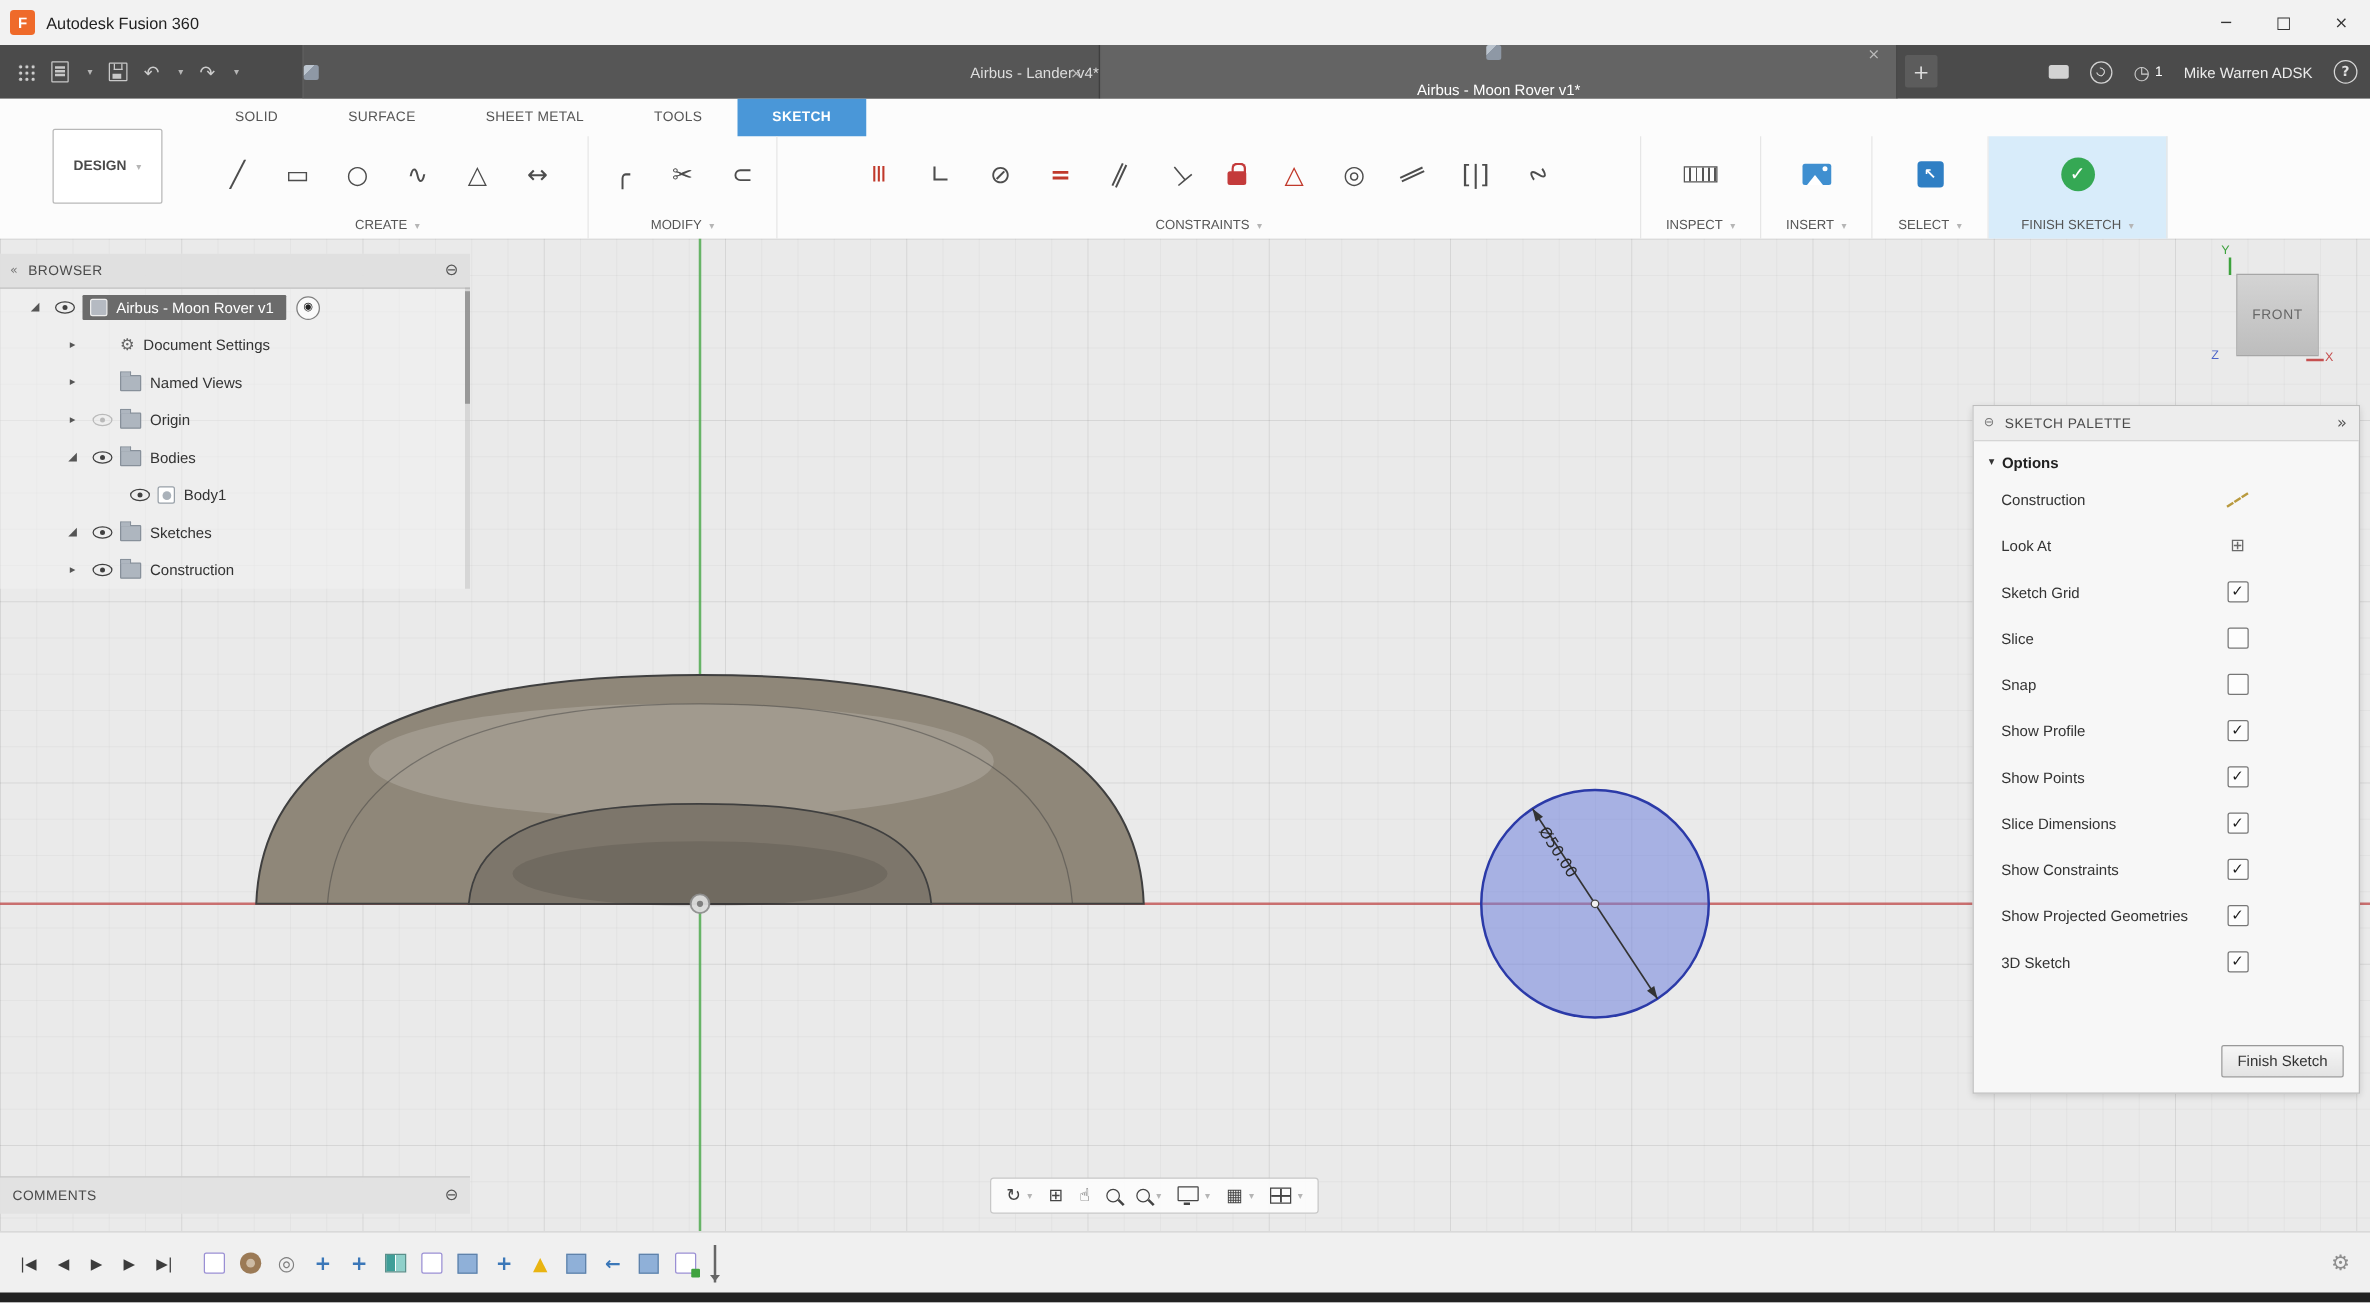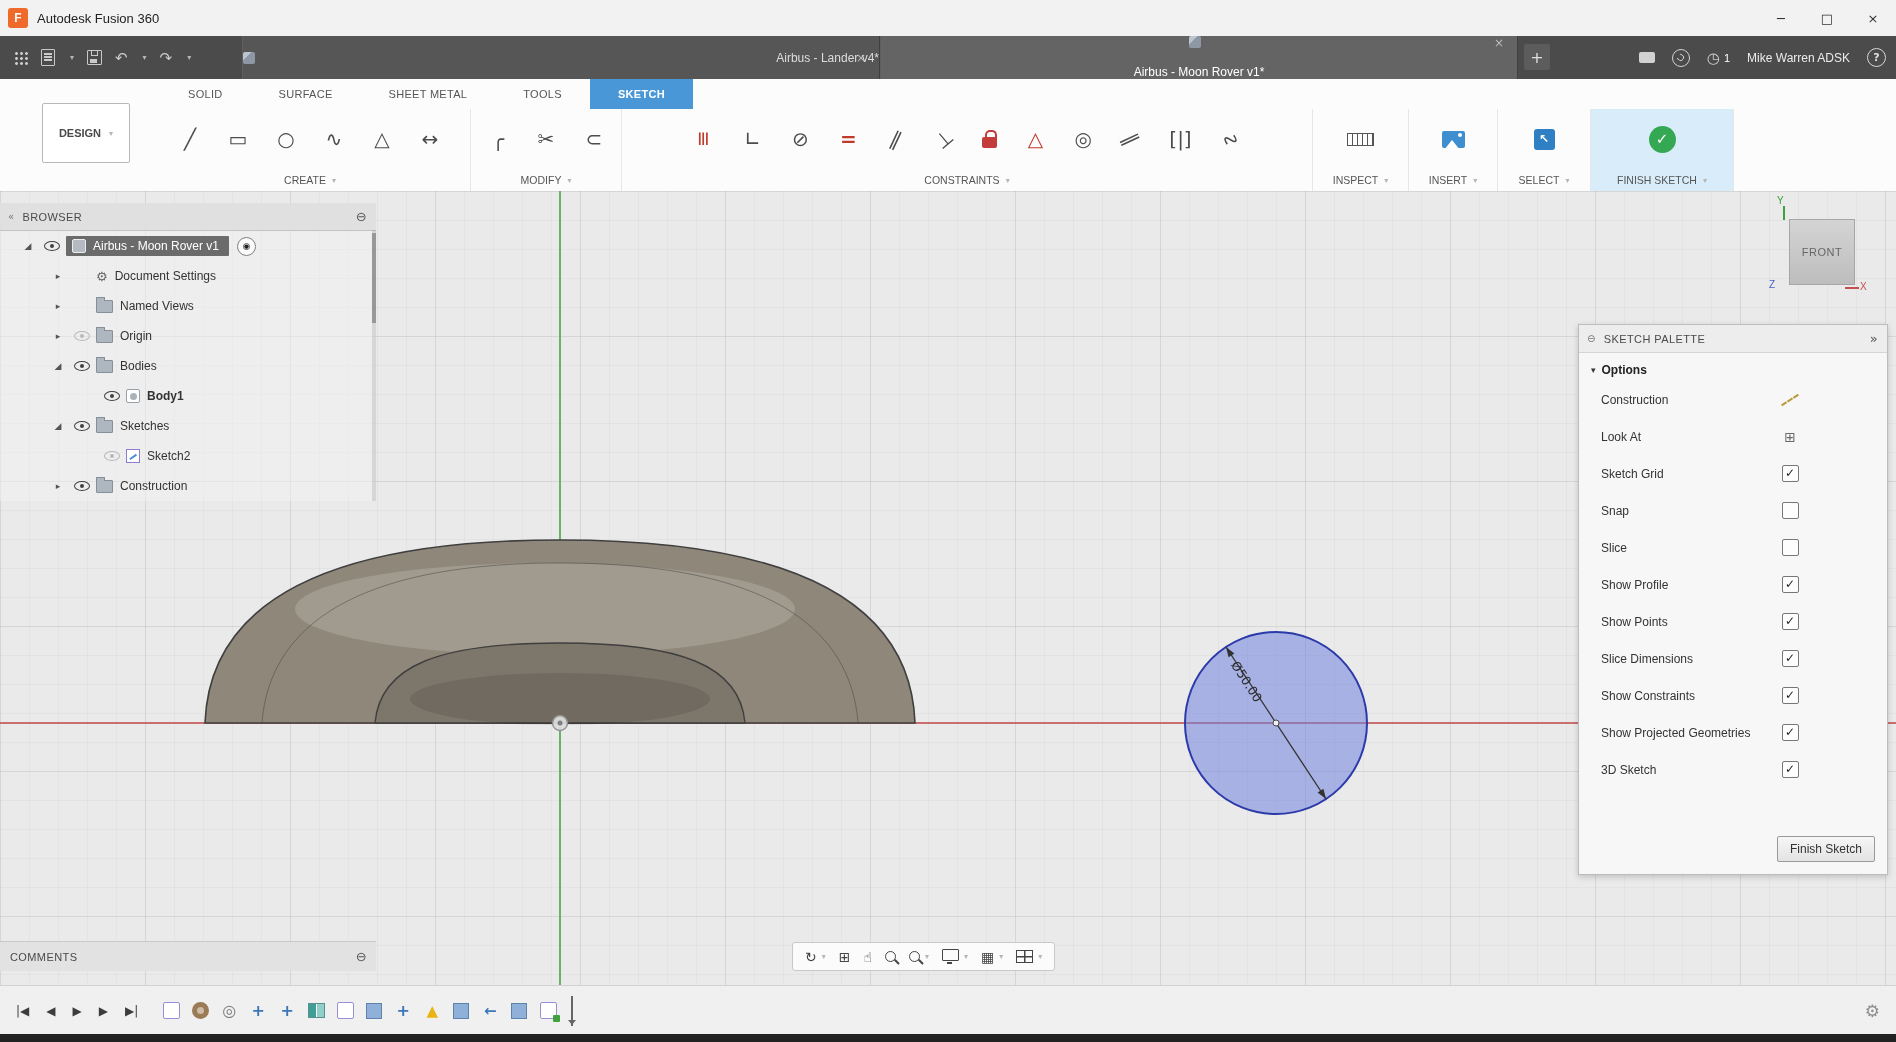--- a/index.html
+++ b/index.html
@@ -385,43 +385,35 @@
           <span class="blabel">Origin</span>
         </div>
         <div class="brow" style="padding-left: 48px;">
           <span class="arrow g">◢</span>
           <span class="eyeslot">
             <span class="eye"></span>
           </span>
           <span class="mi-folder"></span>
           <span class="blabel">Bodies</span>
         </div>
-        <div class="brow" style="padding-left: 78px; font-weight: bold;">
+        <div class="brow" style="padding-left: 78px;">
           <span class="arrow g"></span>
           <span class="eyeslot">
             <span class="eye"></span>
           </span>
           <span class="mi-body"></span>
           <span class="blabel">Body1</span>
         </div>
         <div class="brow" style="padding-left: 48px;">
           <span class="arrow g">◢</span>
           <span class="eyeslot">
             <span class="eye"></span>
           </span>
           <span class="mi-folder"></span>
           <span class="blabel">Sketches</span>
-        </div>
-        <div class="brow" style="padding-left: 78px;">
-          <span class="arrow g"></span>
-          <span class="eyeslot">
-            <span class="eye off"></span>
-          </span>
-          <span class="mi-sketch"></span>
-          <span class="blabel">Sketch2</span>
         </div>
         <div class="brow" style="padding-left: 48px;">
           <span class="arrow g">▸</span>
           <span class="eyeslot">
             <span class="eye"></span>
           </span>
           <span class="mi-folder"></span>
           <span class="blabel">Construction</span>
         </div>
       </div>
@@ -452,27 +444,27 @@
             <span class="g icon-lookat">⊞</span>
           </span>
         </div>
         <div class="prow">
           <span class="plabel">Sketch Grid</span>
           <span class="pcontrol">
             <span class="checkbox checked">✓</span>
           </span>
         </div>
         <div class="prow">
+          <span class="plabel">Slice</span>
+          <span class="pcontrol">
+            <span class="checkbox"></span>
+          </span>
+        </div>
+        <div class="prow">
           <span class="plabel">Snap</span>
-          <span class="pcontrol">
-            <span class="checkbox"></span>
-          </span>
-        </div>
-        <div class="prow">
-          <span class="plabel">Slice</span>
           <span class="pcontrol">
             <span class="checkbox"></span>
           </span>
         </div>
         <div class="prow">
           <span class="plabel">Show Profile</span>
           <span class="pcontrol">
             <span class="checkbox checked">✓</span>
           </span>
         </div>

